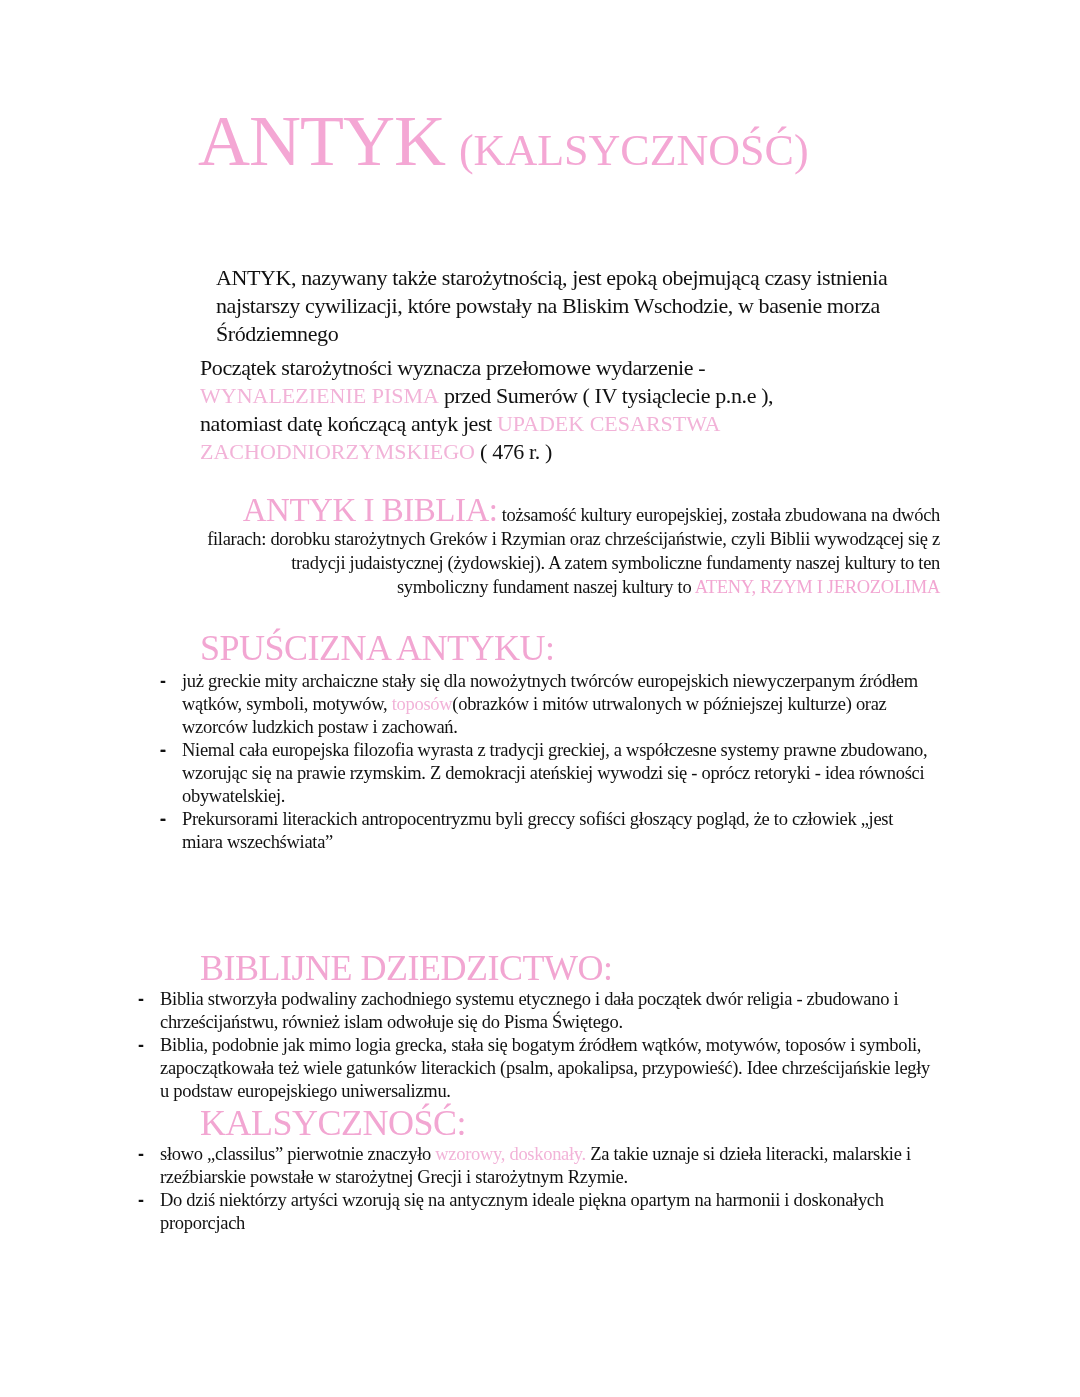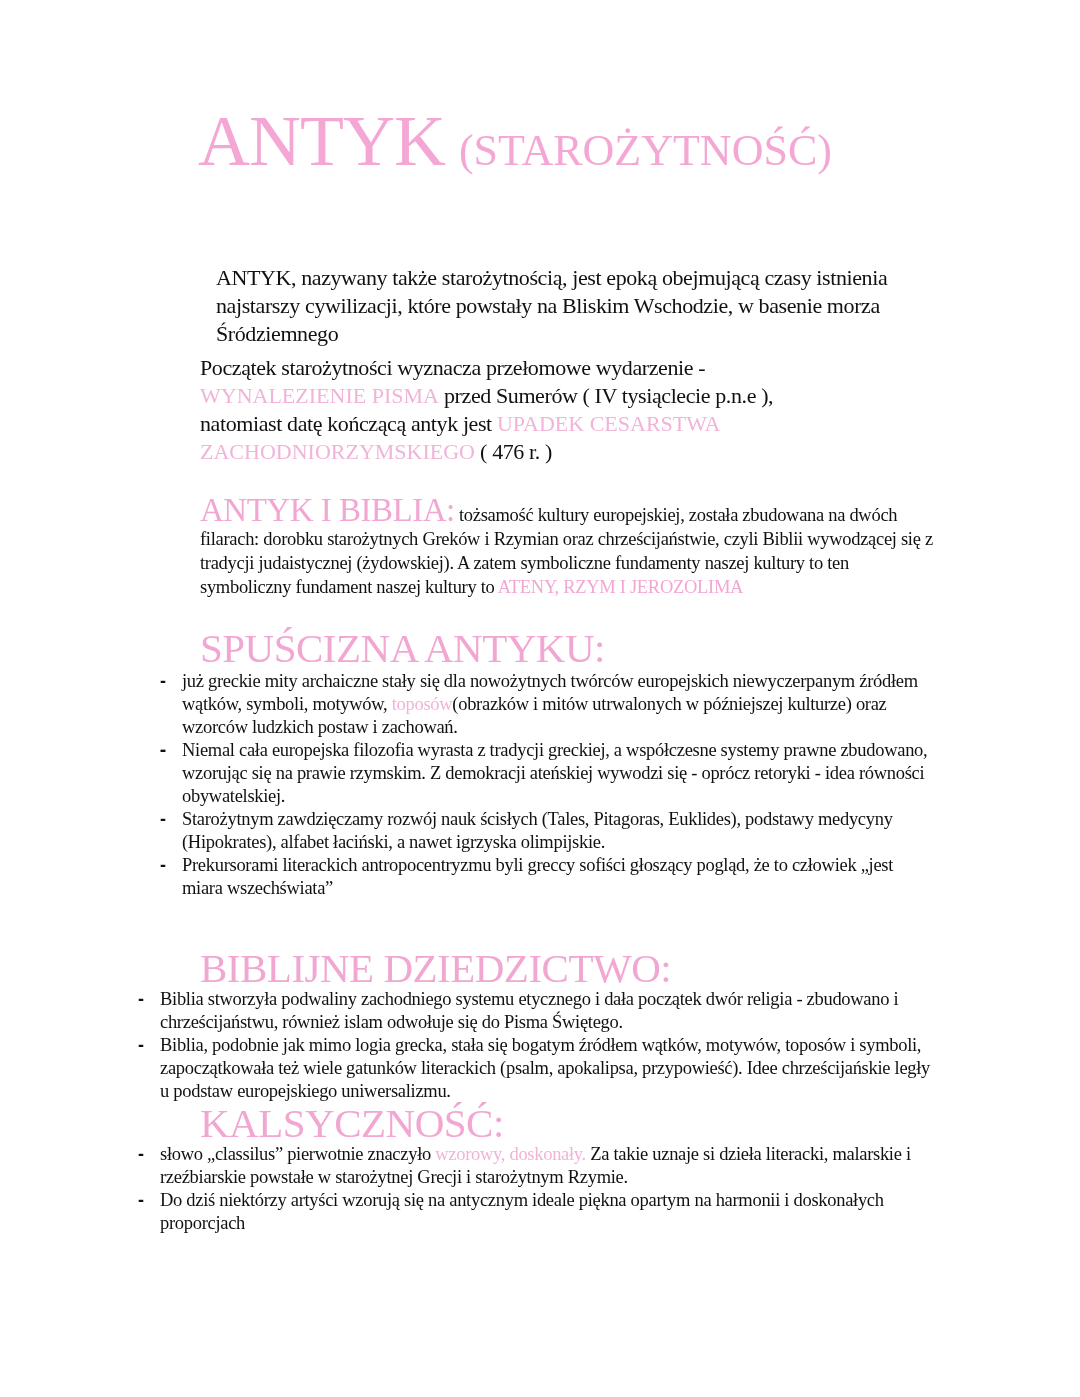--- a/index.html
+++ b/index.html
@@ -14,58 +14,58 @@
   }
   .title .main { font-size: 72px; line-height: 90px; }
   .title .sub { font-size: 44px; margin-left: 14px; letter-spacing: 0px; }
   .para {
     position: absolute; left: 200px; width: 760px;
     font-size: 22px; line-height: 28px; letter-spacing: -0.4px;
   }
   .para .hl { color: #f2b3d8; letter-spacing: 0px; font-family: Liberation Serif, serif; }
   .sec-inline {
     position: absolute; left: 200px; top: 498px; width: 740px;
-    font-size: 18.5px; line-height: 24px; letter-spacing: -0.3px;
+    font-size: 18.5px; line-height: 24px; letter-spacing: -0.3px; text-align: right;
   }
   .sec-inline .head { font-size: 33px; color: #f2a6d2; letter-spacing: -0.5px; }
   .heading {
-    position: absolute; font-size: 41px; color: #f2a6d2; letter-spacing: -0.5px;
+    position: absolute; font-size: 36px; color: #f2a6d2; letter-spacing: -0.5px;
     line-height: 36px; white-space: nowrap; text-align: right;
   }
   .list {
     position: absolute; list-style: none; margin: 0; padding: 0;
     font-size: 18.5px; line-height: 23px; letter-spacing: -0.3px;
   }
   .list li { position: relative; padding-left: 22px; }
   .list li .dash {
     position: absolute; left: 0; top: 0; font-family: "Liberation Sans", sans-serif;
     font-size: 18px; font-weight: bold;
   }
   .list .hl { color: #f2b3d8; }
 </style>
 </head>
 <body>
 
 <div class="title">
-  <span class="main">ANTYK</span><span class="sub">(STAROŻYTNOŚĆ)</span>
+  <span class="main">ANTYK</span><span class="sub">(KALSYCZNOŚĆ)</span>
 </div>
 
 <p class="para" style="top:248px; margin:16px;">ANTYK, nazywany także starożytnością, jest epoką obejmującą czasy istnienia najstarszy cywilizacji, które powstały na Bliskim Wschodzie, w basenie morza Śródziemnego</p>
 
 <p class="para" style="top:354px; margin:0; width:640px;"><span>Początek starożytności wyznacza przełomowe wydarzenie - </span><span class="hl">WYNALEZIENIE PISMA</span><span> przed Sumerów ( IV tysiąclecie p.n.e ), natomiast datę kończącą antyk jest </span><span class="hl">UPADEK CESARSTWA ZACHODNIORZYMSKIEGO</span><span> ( 476 r. )</span></p>
 
 <p class="sec-inline" style="margin:0;"><span class="head">ANTYK I BIBLIA:</span><span> tożsamość kultury europejskiej, została zbudowana na dwóch filarach: dorobku starożytnych Greków i Rzymian oraz chrześcijaństwie, czyli Biblii wywodzącej się z tradycji judaistycznej (żydowskiej). A zatem symboliczne fundamenty naszej kultury to ten symboliczny fundament naszej kultury to </span><span class="pink">ATENY, RZYM I JEROZOLIMA</span></p>
 
 <div class="heading" style="left:200px; top:630px;">SPUŚCIZNA ANTYKU:</div>
 
 <ul class="list" style="left:160px; top:670px; width:770px;">
   <li><span class="dash">-</span><span>już greckie mity archaiczne stały się dla nowożytnych twórców europejskich niewyczerpanym źródłem wątków, symboli, motywów, </span><span class="hl">toposów</span><span>(obrazków i mitów utrwalonych w późniejszej kulturze) oraz wzorców ludzkich postaw i zachowań.</span></li>
   <li><span class="dash">-</span></li>
   <li><span class="dash">-</span><span>Niemal cała europejska filozofia wyrasta z tradycji greckiej, a współczesne systemy prawne zbudowano, wzorując się na prawie rzymskim. Z demokracji ateńskiej wywodzi się - oprócz retoryki - idea równości obywatelskiej.</span></li>
-  <li><span class="dash">-</span><span>Starożytnym zawdzięczamy rozwój nauk ścisłych (Tales, Pitagoras, Euklides), podstawy medycyny (Hipokrates), alfabet łaciński, a nawet igrzyska olimpijskie.</span></li>
+  <li><span class="dash">-</span></li>
   <li><span class="dash">-</span><span>Prekursorami literackich antropocentryzmu byli greccy sofiści głoszący pogląd, że to człowiek „jest miara wszechświata”</span></li>
 </ul>
 
 <div class="heading" style="left:200px; top:950px;font-family:Liberation Serif, serif;">BIBLIJNE DZIEDZICTWO:</div>
 
 <ul class="list" style="left:138px; top:988px; width:805px;">
   <li><span class="dash">-</span><span>Biblia stworzyła podwaliny zachodniego systemu etycznego i dała początek dwór religia - zbudowano i chrześcijaństwu, również islam odwołuje się do Pisma Świętego.</span></li>
   <li><span class="dash">-</span><span>Biblia, podobnie jak mimo logia grecka, stała się bogatym źródłem wątków, motywów, toposów i symboli, zapoczątkowała też wiele gatunków literackich (psalm, apokalipsa, przypowieść). Idee chrześcijańskie  legły u podstaw europejskiego uniwersalizmu.</span></li>
 </ul>
 

